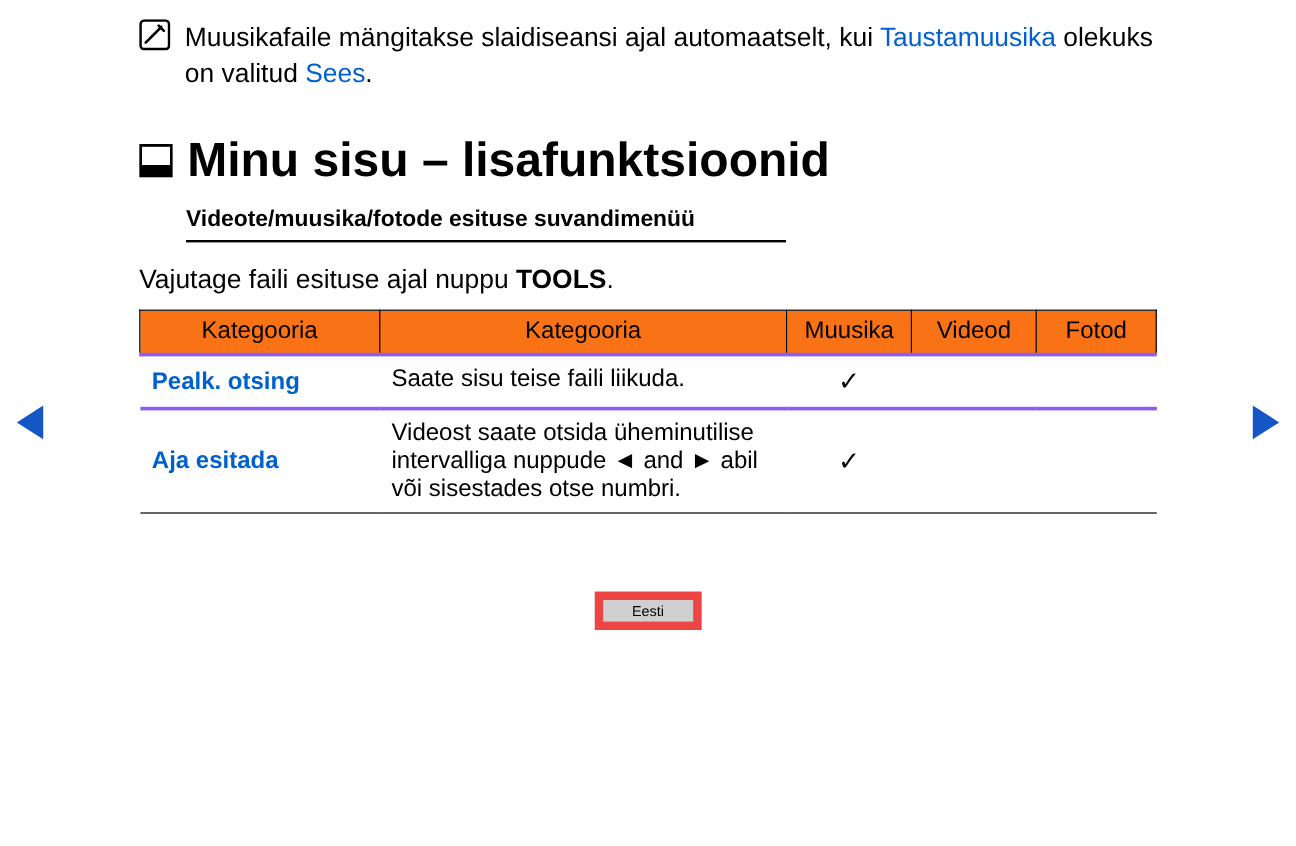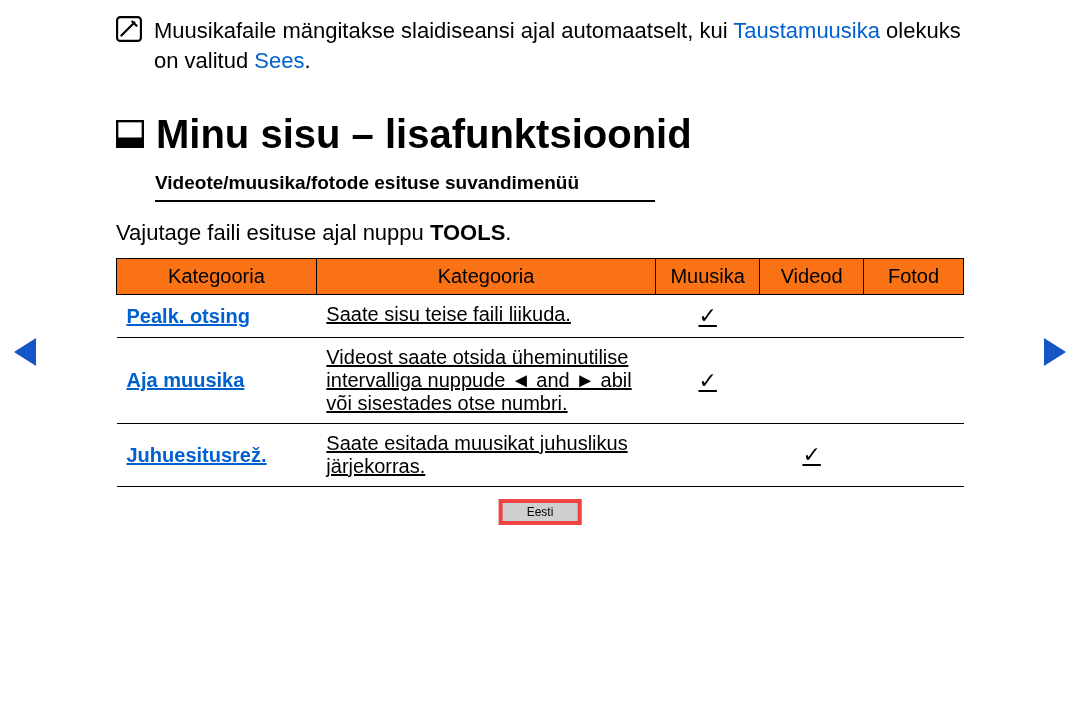--- a/index.html
+++ b/index.html
@@ -15,38 +15,38 @@
   .sec-title{position:absolute;left:156px;top:112px;font-size:40px;font-weight:bold;}
   .sub-title{position:absolute;left:116px;top:172px;font-size:19px;font-weight:bold;
              padding-bottom:6px;border-bottom:2px solid #000;width:500px;margin-left:39px;}
   .instr{position:absolute;left:116px;top:220px;font-size:22px;}
   .instr b{font-weight:bold;}
   
   table.tbl{position:absolute;left:116px;top:258px;border-collapse:collapse;
             width:848px;font-size:20px;}
   table.tbl th{background:#f97316;font-weight:normal;border:1px solid #000;
                padding:6px 8px;text-align:center;}
-  table.tbl td{border-left:none;border-right:none;border-top:1px solid #8b5cf6;
-               border-bottom:1px solid #000;padding:8px 10px;vertical-align:top;text-decoration:underline;}
+  table.tbl td{border-left:none;border-right:none;border-top:3px solid #8b5cf6;
+               border-bottom:1px solid #000;padding:8px 10px;vertical-align:top;}
   table.tbl td.cat{color:#0060d0;font-weight:bold;vertical-align:middle;}
   table.tbl td.chk{text-align:center;font-size:22px;vertical-align:middle;}
   
   col.c1{width:200px;}
   col.c2{width:340px;}
   col.c3{width:104px;}
   col.c4{width:104px;}
   col.c5{width:100px;}
   
   .nav-left,.nav-right{position:absolute;top:338px;width:0;height:0;
                        border-top:14px solid transparent;border-bottom:14px solid transparent;}
   .nav-left{left:14px;border-right:22px solid #1556c6;}
   .nav-right{right:14px;border-left:22px solid #1556c6;}
   
   .lang{position:absolute;left:50%;bottom:18px;transform:translateX(-50%);
-        background:#cfcfcf;border:4px solid #ef4444;font-size:12px;padding:2px 24px;}
+        background:#cfcfcf;border:7px solid #ef4444;font-size:12px;padding:2px 24px;}
 </style>
 </head>
 <body>
 
 <div class="page">
 
   <div class="note-wrap">
     <svg class="note-icon" viewBox="0 0 24 24">
       <rect x="1" y="1" width="22" height="22" rx="3" ry="3" fill="none" stroke="#000" stroke-width="2"></rect>
       <path d="M5 18 L17 6 M15 5 L19 9" stroke="#000" stroke-width="2" fill="none" stroke-linecap="round"></path>
@@ -85,31 +85,24 @@
     </thead>
     <tbody>
       <tr>
         <td class="cat">Pealk. otsing</td>
         <td>Saate sisu teise faili liikuda.</td>
         <td class="chk">✓</td>
         <td class="chk"></td>
         <td class="chk"></td>
       </tr>
       <tr>
-        <td class="cat">Aja muusika</td>
+        <td class="cat">Aja esitada</td>
         <td>Videost saate otsida üheminutilise intervalliga nuppude ◄ and ► abil või sisestades otse numbri.</td>
         <td class="chk">✓</td>
         <td class="chk"></td>
-        <td class="chk"></td>
-      </tr>
-      <tr>
-        <td class="cat">Juhuesitusrež.</td>
-        <td>Saate esitada muusikat juhuslikus järjekorras.</td>
-        <td class="chk"></td>
-        <td class="chk">✓</td>
         <td class="chk"></td>
       </tr>
     </tbody>
   </table>
 
   <div class="nav-left"></div>
   <div class="nav-right"></div>
 
   <div class="lang">Eesti</div>
 

